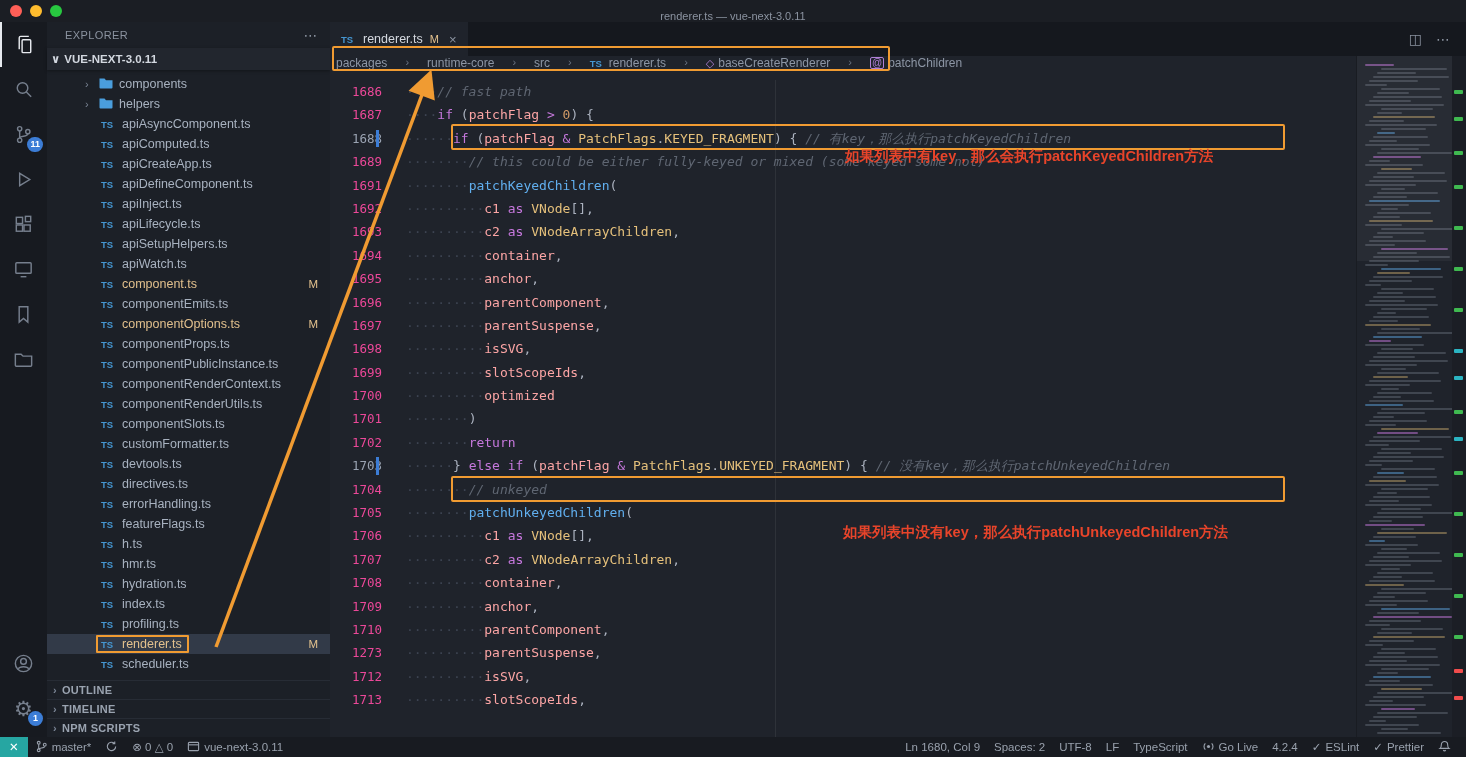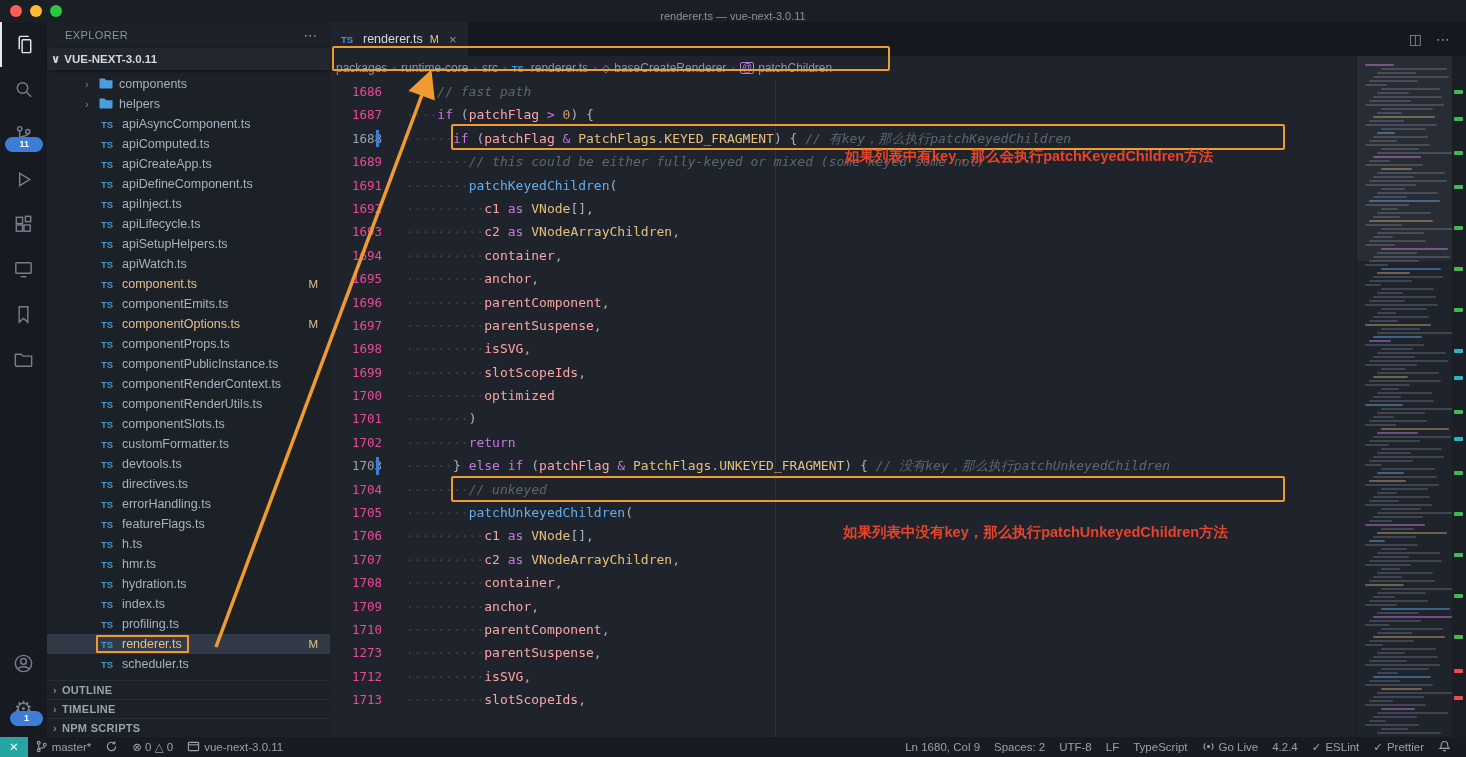--- a/index.html
+++ b/index.html
@@ -19,21 +19,21 @@
   .main { position:absolute; top:22px; left:0; right:0; bottom:20px; display:flex; }
 
   
   .activitybar { width:47px; background:#171a20; display:flex; flex-direction:column; justify-content:space-between; }
   .ab-group { display:flex; flex-direction:column; }
   .ab-item { position:relative; width:47px; height:45px; display:flex; align-items:center; justify-content:center;
     color:#767f8d; }
   .ab-item.active { color:#e6e9ee; border-left:2px solid #e6e9ee; }
   .ab-item svg { width:23px; height:23px; stroke:currentColor; fill:none; stroke-width:1.5; }
   .ab-item .glyph { font-size:21px; line-height:1; }
-  .badge { position:absolute; right:4px; bottom:5px; min-width:15px; height:15px; padding:0 14px; border-radius:9px;
+  .badge { position:absolute; right:4px; bottom:5px; min-width:15px; height:15px; padding:0 3px; border-radius:9px;
     background:#3c7dd6; color:#fff; font-size:9px; line-height:15px; text-align:center; font-weight:bold; }
 
   
   .sidebar { width:283px; background:#1c2027; color:#a5aeba; font-size:12.5px; position:relative; }
   .sb-header { height:26px; display:flex; align-items:center; justify-content:space-between;
     padding:0 12px 0 18px; font-size:11px; letter-spacing:.4px; color:#8b93a0; }
   .sb-more { color:#8b93a0; font-size:14px; }
   .sb-root { height:22px; display:flex; align-items:center; gap:4px; padding-left:4px; font-weight:bold;
     font-size:11.5px; color:#d3d8e0; background:#22262e; box-shadow:0 1px 3px rgba(0,0,0,.35); }
   .tree { padding-top:4px; }
@@ -56,21 +56,21 @@
 
   
   .editor-group { flex:1; position:relative; background:#1f232b; overflow:hidden; }
   .tabbar { height:34px; background:#15181e; display:flex; align-items:stretch; }
   .tab { display:flex; align-items:center; gap:7px; padding:0 11px; background:#1f232b; color:#d4d8df;
     font-size:12.5px; }
   .tab .m { color:#e2c08d; font-size:11px; }
   .tab .close { color:#8b93a0; font-size:13px; margin-left:3px; }
   .tab-actions { margin-left:auto; display:flex; align-items:center; gap:14px; padding-right:16px;
     color:#8b93a0; font-size:14px; }
-  .breadcrumbs { height:24px; display:flex; align-items:center; gap:3px; padding-left:6px; font-size:12px;
+  .breadcrumbs { height:24px; display:flex; align-items:flex-start; gap:16px; padding-left:6px; font-size:12px;
     color:#8d96a5; white-space:nowrap; }
   .bc-item { display:flex; align-items:center; gap:4px; }
   .bc-sep { color:#6b7483; font-size:11px; margin:0 2px; }
   .bc-ico-sym { color:#b180d7; font-size:11px; }
   .bc-ico-method { color:#b180d7; font-size:10px; border:1px solid #b180d7; border-radius:2px; padding:0 1px; line-height:10px; }
 
   
   .code-area { position:absolute; top:58px; left:0; right:110px; bottom:0;
     font-family:"DejaVu Sans Mono","Liberation Mono",monospace; font-size:13px; }
   .code-area .guide { position:absolute; left:445px; top:0; bottom:0; width:1px; background:rgba(255,255,255,.07); }

